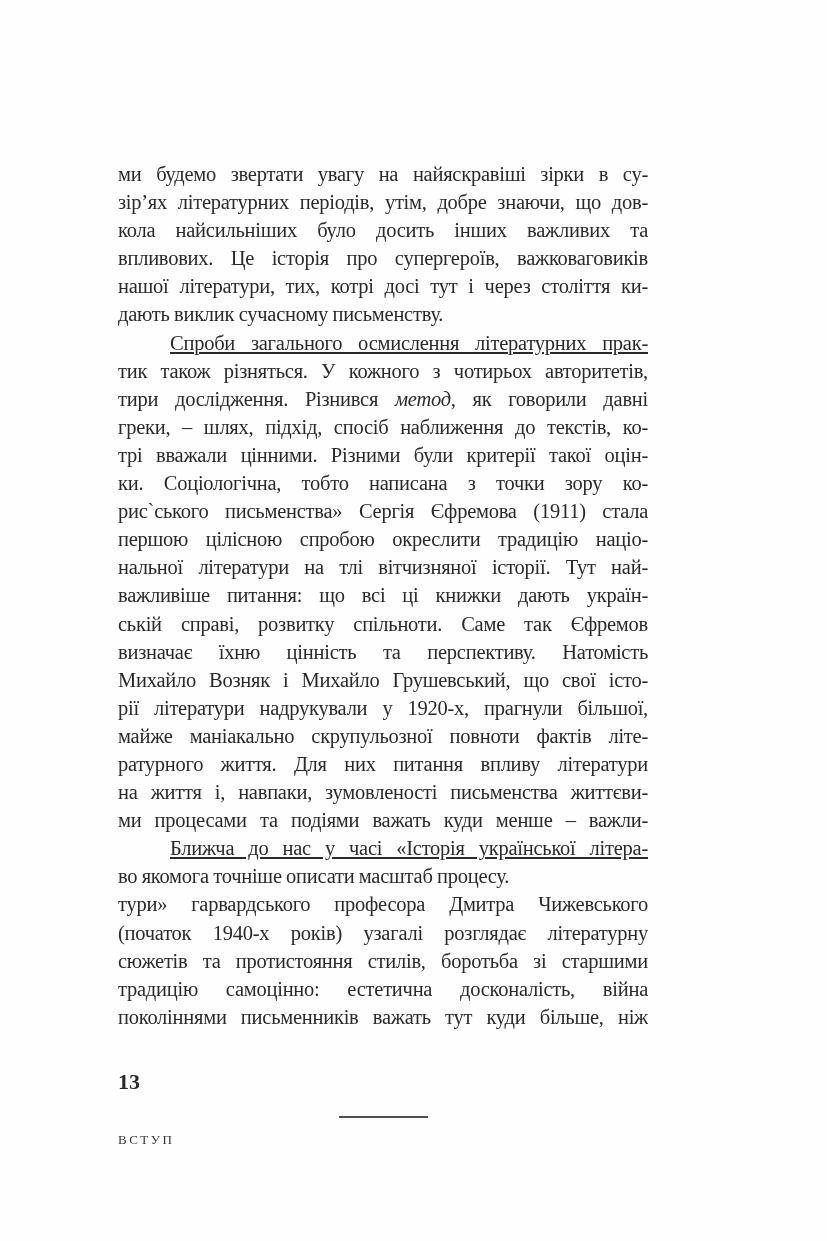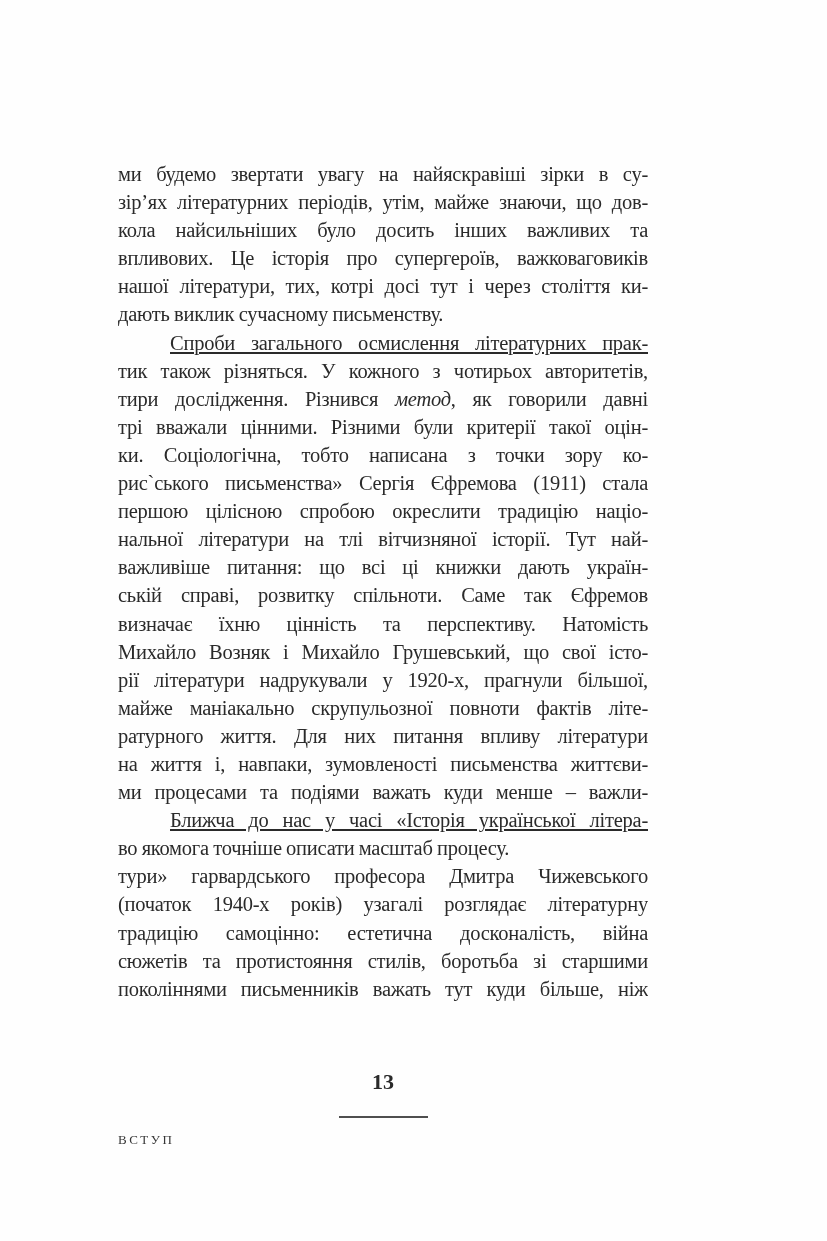--- a/index.html
+++ b/index.html
@@ -41,21 +41,20 @@
     text-decoration: underline;
   }
   .em {
     font-style: italic;
   }
   .page-number {
     position: absolute;
     top: 1070px;
     left: 118px;
     width: 530px;
-    text-align: center;
     font-size: 22px;
     font-weight: bold;
     line-height: 24px;
     color: #2a2a2a;
   }
   .footer-rule {
     position: absolute;
     top: 1116px;
     left: 339px;
     width: 89px;
@@ -73,48 +72,49 @@
     color: #363636;
   }
 </style>
 </head>
 <body>
 
 <div class="book-page">
 
   <div class="text-column">
       <div class="line">ми будемо звертати увагу на найяскравіші зірки в су-</div>
-      <div class="line">зір’ях літературних періодів, утім, майже знаючи, що дов-</div>
+      <div class="line">зір’ях літературних періодів, утім, добре знаючи, що дов-</div>
       <div class="line">кола найсильніших було досить інших важливих та</div>
       <div class="line">впливових. Це історія про супергероїв, важковаговиків</div>
       <div class="line">нашої літератури, тих, котрі досі тут і через століття ки-</div>
       <div class="line para-end">дають виклик сучасному письменству.</div>
       <div class="line indent">Спроби загального осмислення літературних прак-</div>
       <div class="line">тик також різняться. У кожного з чотирьох авторитетів,</div>
       <div class="line"><span>тири дослідження. Різнився </span><span class="em">метод</span><span>, як говорили давні</span></div>
+      <div class="line">греки, – шлях, підхід, спосіб наближення до текстів, ко-</div>
       <div class="line">трі вважали цінними. Різними були критерії такої оцін-</div>
       <div class="line">ки. Соціологічна, тобто написана з точки зору ко-</div>
       <div class="line">рис`ського письменства» Сергія Єфремова (1911) стала</div>
       <div class="line">першою цілісною спробою окреслити традицію націо-</div>
       <div class="line">нальної літератури на тлі вітчизняної історії. Тут най-</div>
       <div class="line">важливіше питання: що всі ці книжки дають україн-</div>
       <div class="line">ській справі, розвитку спільноти. Саме так Єфремов</div>
       <div class="line">визначає їхню цінність та перспективу. Натомість</div>
       <div class="line">Михайло Возняк і Михайло Грушевський, що свої істо-</div>
       <div class="line">рії літератури надрукували у 1920-х, прагнули більшої,</div>
       <div class="line">майже маніакально скрупульозної повноти фактів літе-</div>
       <div class="line">ратурного життя. Для них питання впливу літератури</div>
       <div class="line">на життя і, навпаки, зумовленості письменства життєви-</div>
       <div class="line">ми процесами та подіями важать куди менше – важли-</div>
       <div class="line indent">Ближча до нас у часі «Історія української літера-</div>
       <div class="line para-end">во якомога точніше описати масштаб процесу.</div>
       <div class="line">тури» гарвардського професора Дмитра Чижевського</div>
       <div class="line">(початок 1940-х років) узагалі розглядає літературну</div>
+      <div class="line">сюжетів та протистояння стилів, боротьба зі старшими</div>
       <div class="line">традицію самоцінно: естетична досконалість, війна</div>
-      <div class="line">сюжетів та протистояння стилів, боротьба зі старшими</div>
       <div class="line">поколіннями письменників важать тут куди більше, ніж</div>
     </div>
 
   <div class="page-number">13</div>
 
   <div class="footer-rule"></div>
 
   <div class="section-label">ВСТУП</div>
 
 </div>

